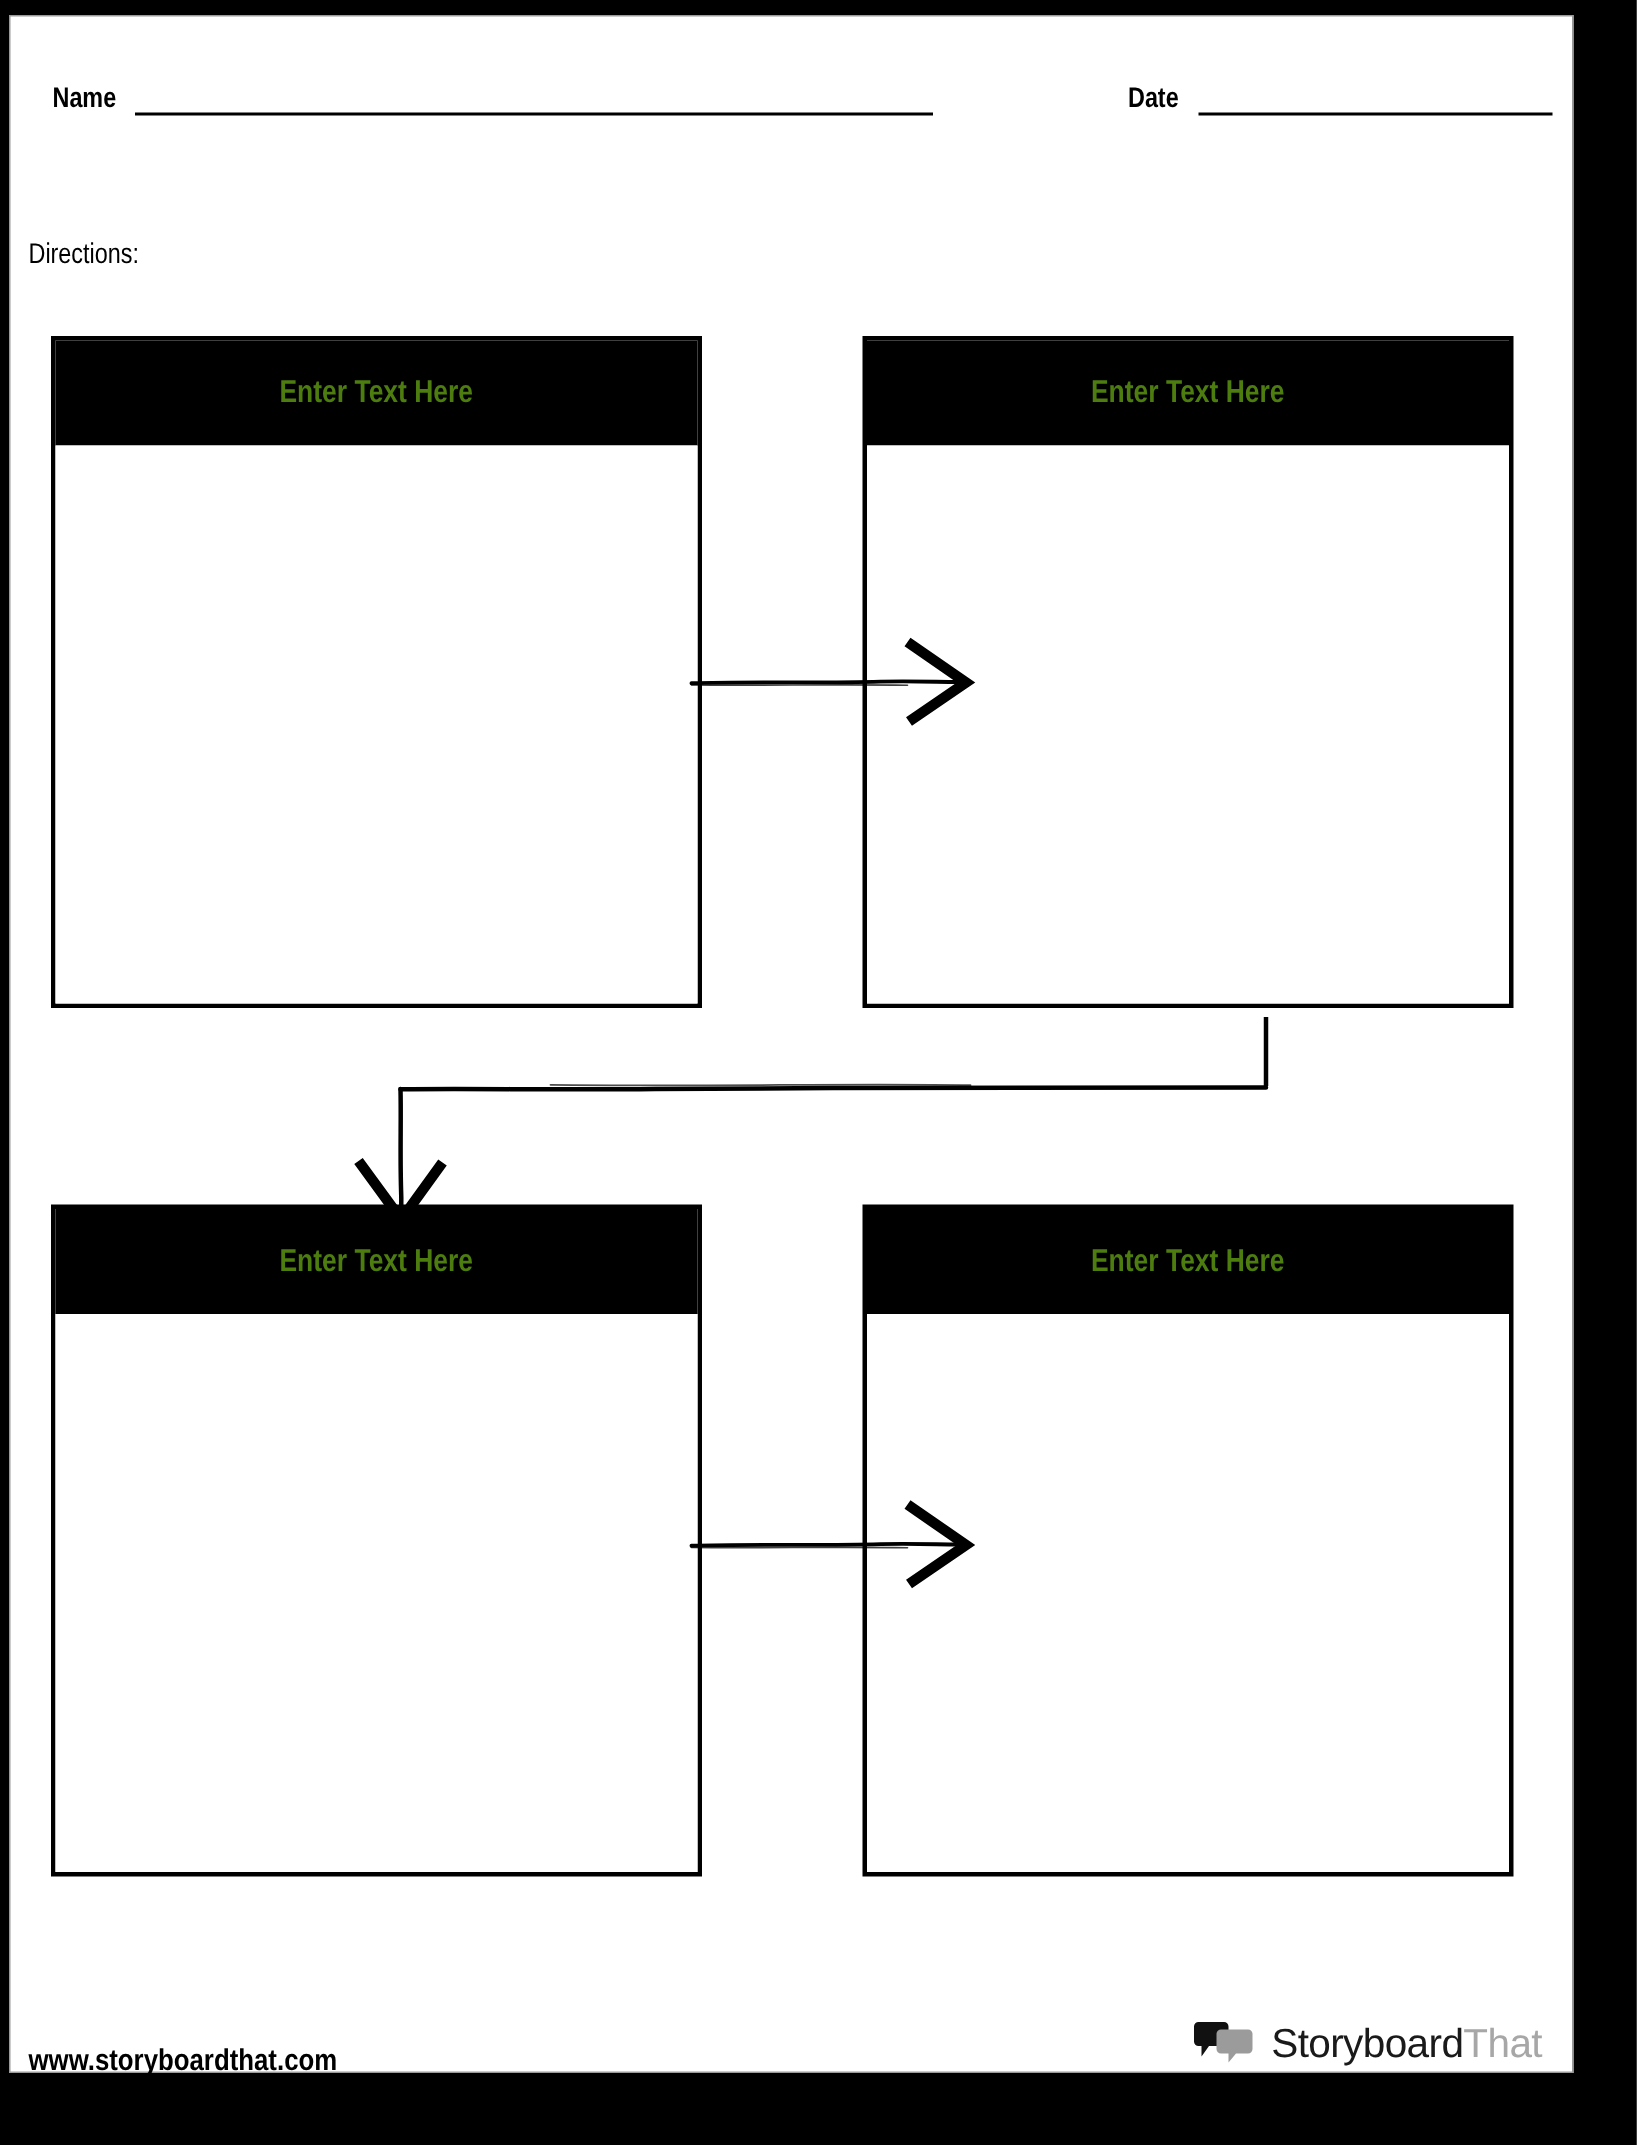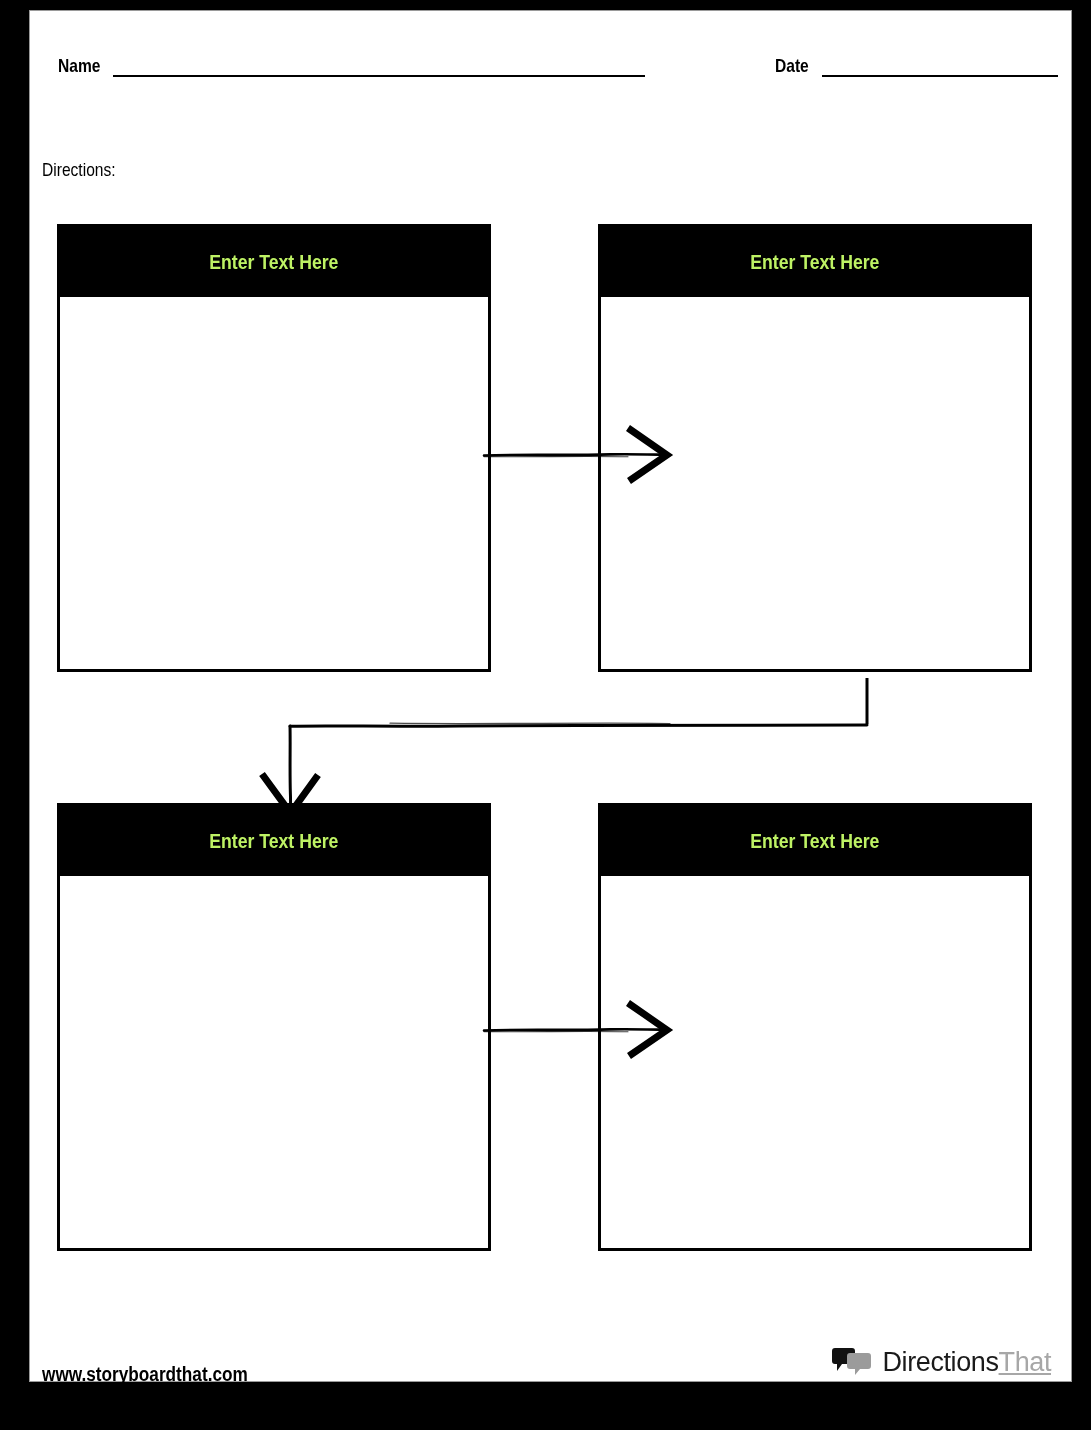--- a/index.html
+++ b/index.html
@@ -12,21 +12,21 @@
     width: 1091px;
     height: 1430px;
     position: relative;
     font-family: "Liberation Sans", "DejaVu Sans", sans-serif;
     overflow: hidden;
   }
 
   
   #page {
     position: absolute;
-    left: 29px;
+    left: 6px;
     top: 10px;
     width: 1043px;
     height: 1372px;
     background: #ffffff;
     border: 1px solid #9a9a9a;
     box-sizing: border-box;
   }
 
   
   .hdr-label {
@@ -76,21 +76,21 @@
   
   .cell {
     position: absolute;
     box-sizing: border-box;
     border: 3px solid #000;
     background: #ffffff;
   }
   .cell-head {
     height: 70px;
     background: #000000;
-    color: #bef264;
+    color: #4d7c0f;
     display: flex;
     align-items: center;
     justify-content: center;
     font-weight: bold;
     font-size: 21px;
   }
   .cell-head span { display: inline-block; transform: scaleX(0.84); }
   .cell-body {
     background: #ffffff;
     height: calc(100% - 70px);
@@ -133,21 +133,21 @@
     display: flex;
     align-items: center;
     gap: 9px;
   }
   #brand-text {
     font-size: 27px;
     letter-spacing: -0.4px;
     white-space: nowrap;
   }
   #brand-text .b1 { color: #1a1a1a; }
-  #brand-text .b2 { color: #a7a7a7; text-decoration: underline; }
+  #brand-text .b2 { color: #a7a7a7; }
 </style>
 </head>
 <body>
 
 <div id="page">
 
   <div id="name-label" class="hdr-label">Name</div>
   <div id="name-rule" class="hdr-rule"></div>
 
   <div id="date-label" class="hdr-label">Date</div>
@@ -204,16 +204,16 @@
     <path d="M 22 108 L 50.5 147 L 78 109" stroke="#000" stroke-width="7" fill="none" stroke-linejoin="miter" stroke-linecap="butt"></path>
   </svg>
 
   <div id="footer-url"><span>www.storyboardthat.com</span></div>
 
   <div id="brand">
     <svg width="44" height="30" viewBox="0 0 44 30">
       <path d="M 2 3 A 3 3 0 0 1 5 0 L 22 0 A 3 3 0 0 1 25 3 L 25 13 A 3 3 0 0 1 22 16 L 12 16 L 7 23 L 7 16 L 5 16 A 3 3 0 0 1 2 13 Z" fill="#111111"></path>
       <path d="M 17 8 A 3 3 0 0 1 20 5 L 38 5 A 3 3 0 0 1 41 8 L 41 18 A 3 3 0 0 1 38 21 L 30 21 L 25 27 L 25 21 L 20 21 A 3 3 0 0 1 17 18 Z" fill="#9b9b9b"></path>
     </svg>
-    <div id="brand-text"><span class="b1">Directions</span><span class="b2">That</span></div>
+    <div id="brand-text"><span class="b1">Storyboard</span><span class="b2">That</span></div>
   </div>
 
 </div>
 
 </body></html>

